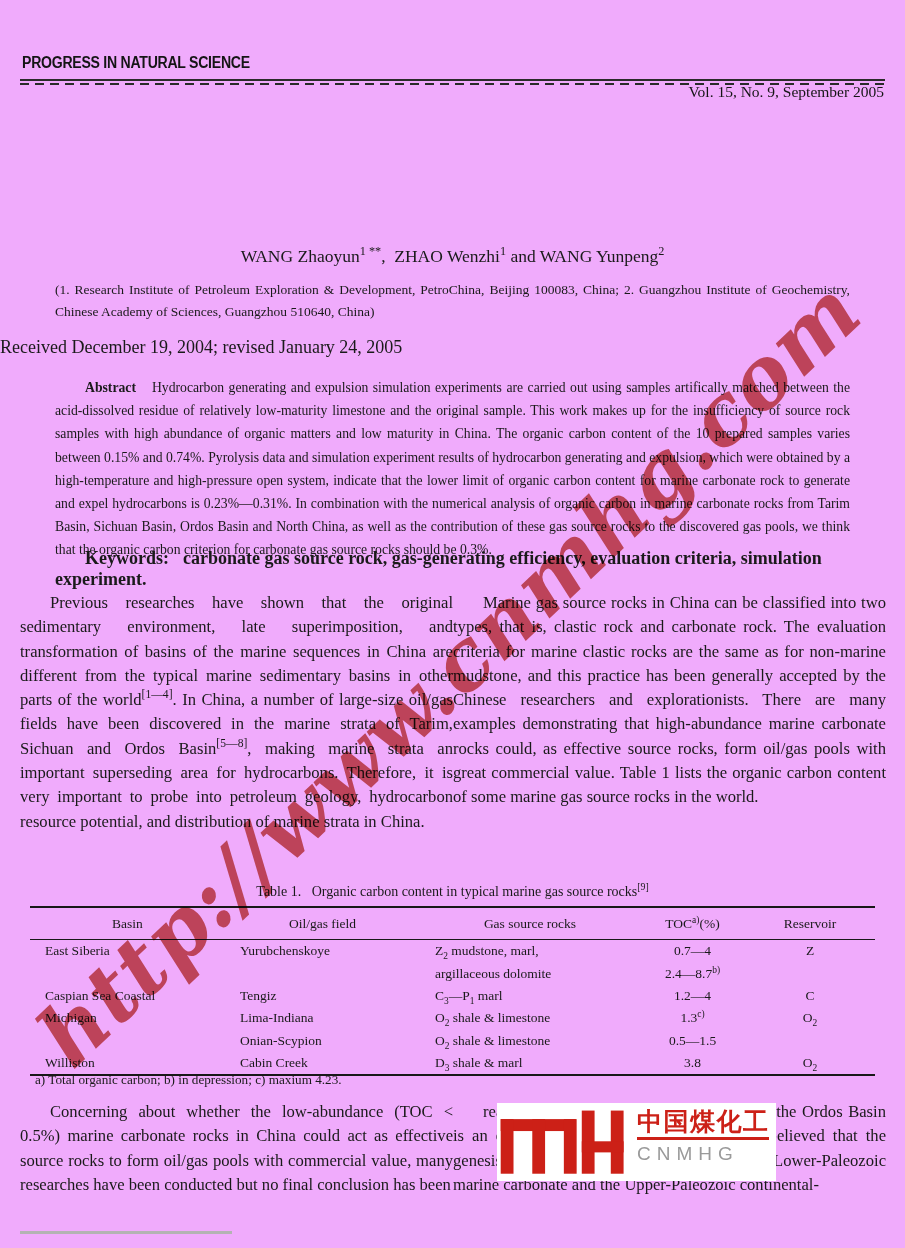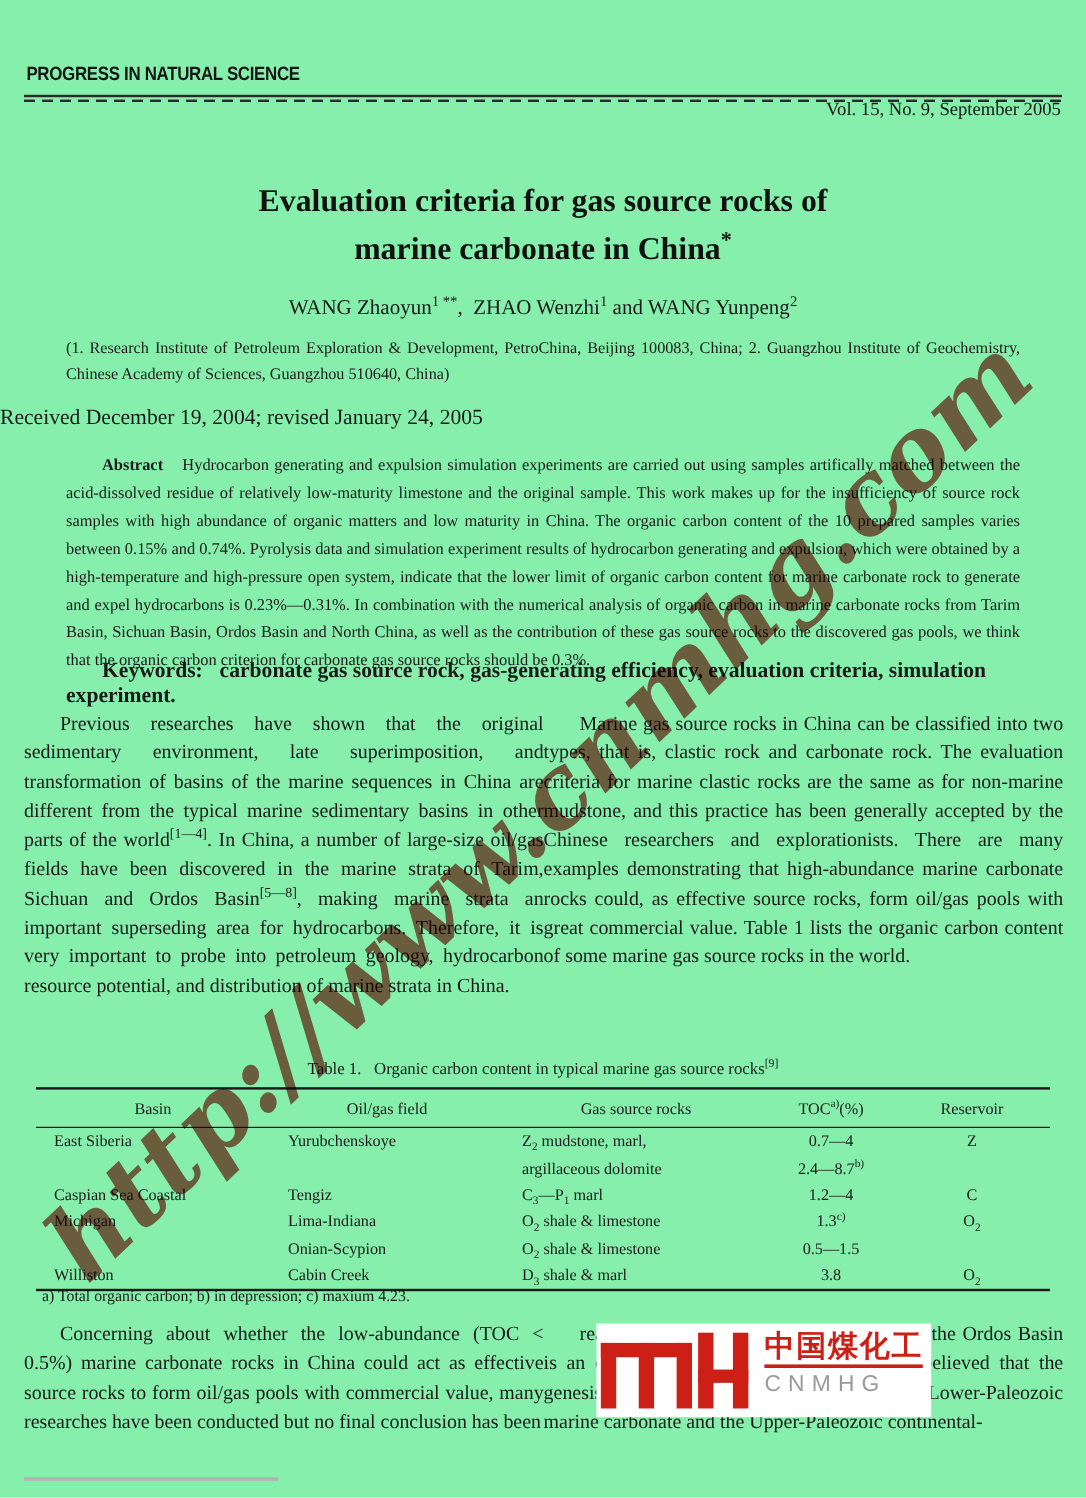--- a/index.html
+++ b/index.html
@@ -1,17 +1,17 @@
 <!DOCTYPE html>
 <html><head>
 <meta charset="utf-8">
 <style>
   html,body{margin:0;padding:0;background:#e8e8e8;}
   .page{
-    position:relative;width:905px;height:1248px;background:#86efac;
+    position:relative;width:905px;height:1248px;background:#f0abfc;
     margin:0 auto;overflow:hidden;color:#1a1a1a;
     font-family:"Liberation Serif","DejaVu Serif",serif;
   }
   
   .hdr-left{
     position:absolute;left:22px;top:54px;
     font-family:"Liberation Sans","DejaVu Sans",sans-serif;
     font-size:16px;font-weight:600;letter-spacing:-0.3px;
     transform:scaleX(0.88);transform-origin:left center;color:#151515;
   }
@@ -95,24 +95,20 @@
 
 <div class="page">
 
   <div class="hdr-left">PROGRESS IN NATURAL SCIENCE</div>
   <div class="hdr-right">Vol. 15, No. 9, September 2005</div>
   <div class="hdr-rule">
     <div class="solid"></div>
     <div class="dash"></div>
   </div>
 
-  <div class="title">
-    <div>Evaluation criteria for gas source rocks of</div>
-    <div>marine carbonate in China<sup>*</sup></div>
-  </div>
   <div class="authors">WANG Zhaoyun<sup>1 **</sup>,&nbsp; ZHAO Wenzhi<sup>1</sup> and WANG Yunpeng<sup>2</sup></div>
   <div class="affil">(1. Research Institute of Petroleum Exploration &amp; Development, PetroChina, Beijing 100083, China; 2. Guangzhou Institute of Geochemistry, Chinese Academy of Sciences, Guangzhou 510640, China)</div>
   <div class="received">Received December 19, 2004; revised January 24, 2005</div>
 
   <div class="abstract">
     <b>Abstract</b><span>Hydrocarbon generating and expulsion simulation experiments are carried out using samples artifically matched between the acid-dissolved residue of relatively low-maturity limestone and the original sample. This work makes up for the insufficiency of source rock samples with high abundance of organic matters and low maturity in China. The organic carbon content of the 10 prepared samples varies between 0.15% and 0.74%. Pyrolysis data and simulation experiment results of hydrocarbon generating and expulsion, which were obtained by a high-temperature and high-pressure open system, indicate that the lower limit of organic carbon content for marine carbonate rock to generate and expel hydrocarbons is 0.23%—0.31%. In combination with the numerical analysis of organic carbon in marine carbonate rocks from Tarim Basin, Sichuan Basin, Ordos Basin and North China, as well as the contribution of these gas source rocks to the discovered gas pools, we think that the organic carbon criterion for carbonate gas source rocks should be 0.3%.</span>
   </div>
   <div class="keywords">
     <b>Keywords:</b><span>carbonate gas source rock, gas-generating efficiency, evaluation criteria, simulation experiment.</span>
   </div>

